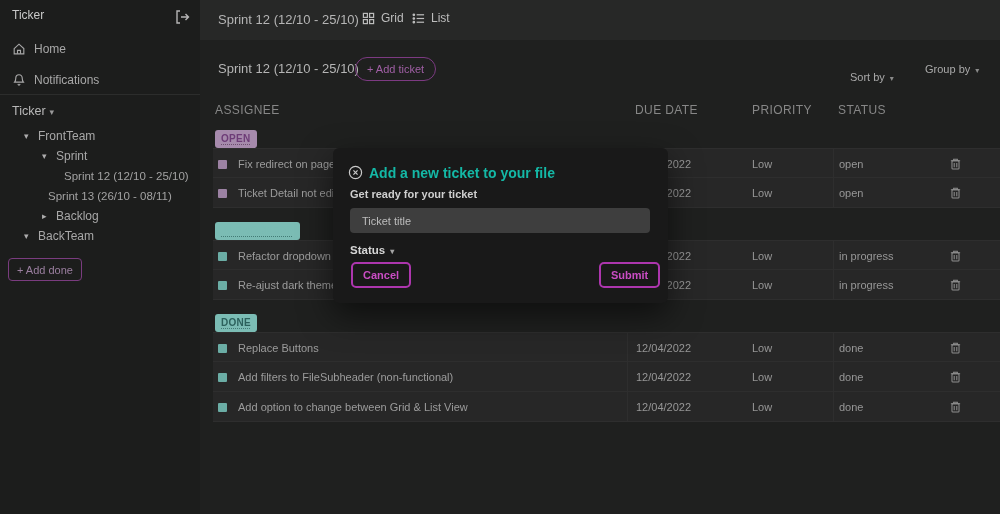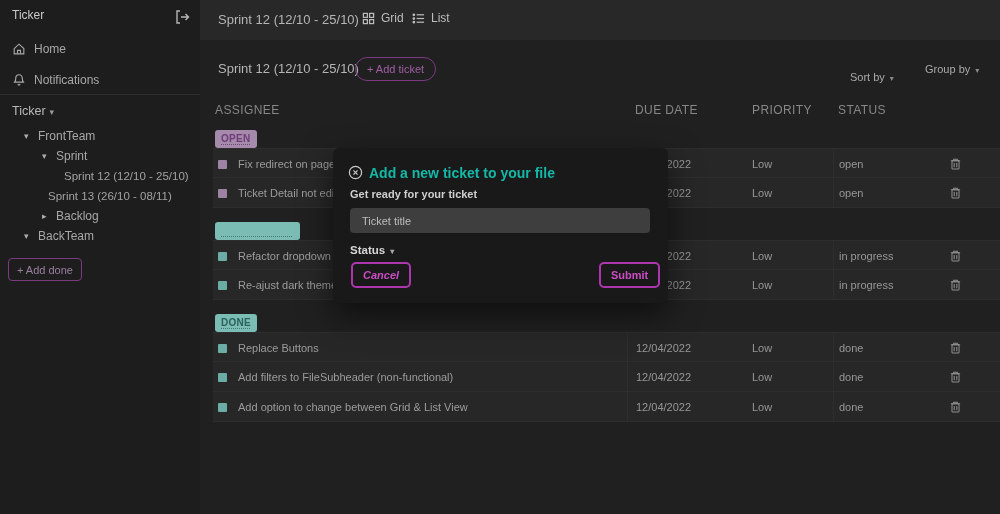--- a/index.html
+++ b/index.html
@@ -77,21 +77,21 @@
   .modal-sub { position:absolute; left:17px; top:40px; font-size:11px; font-weight:bold; color:#cfcfcf; }
   .modal-input { position:absolute; left:17px; top:60px; width:300px; height:25px;
     background:#3e3e3e; border:none; border-radius:4px; padding:0 12px;
     color:#d8d8d8; font-size:11px; font-family:inherit; }
   .modal-input::placeholder { color:#bdbdbd; }
   .modal-status { position:absolute; left:17px; top:96px; font-size:11.5px; font-weight:bold; color:#d6d6d6; cursor:pointer; }
   .modal-status .caret { font-size:8px; color:#a5a5a5; margin-left:5px; }
   .modal-btn { position:absolute; top:114px; height:26px; padding:0 10px;
     background:transparent; border:2px solid #ad36ae; border-radius:5px;
     color:#ca4dc4; font-size:11px; font-weight:bold; font-family:inherit; cursor:pointer; }
-  .btn-cancel { left:18px;font-style:italic; }
+  .btn-cancel { left:18px; }
   .btn-submit { left:266px; }
 </style>
 </head>
 <body>
 
 <div class="sidebar">
   <div class="sb-title-row">
     <span class="sb-title">Ticker</span>
     <span class="sb-logout">
       <svg viewBox="0 0 16 16" fill="none" stroke="currentColor" stroke-width="1.4">

